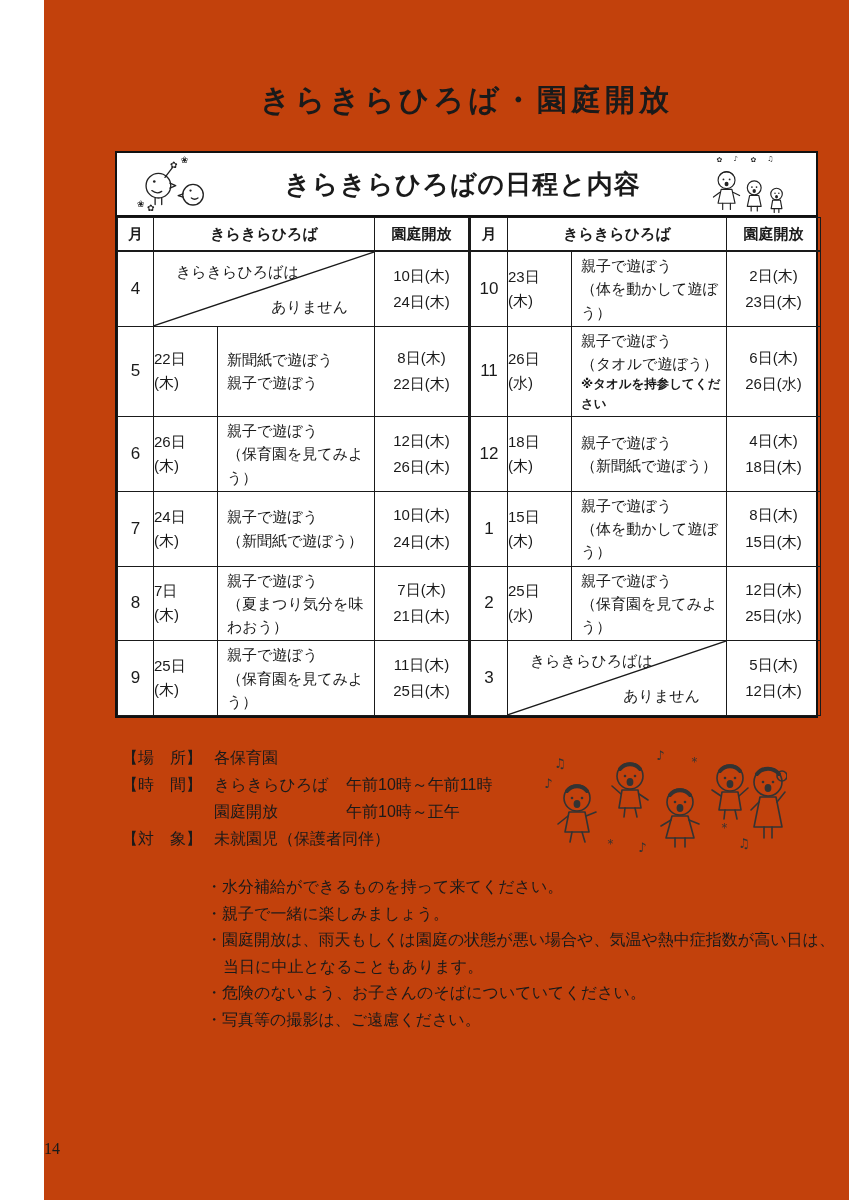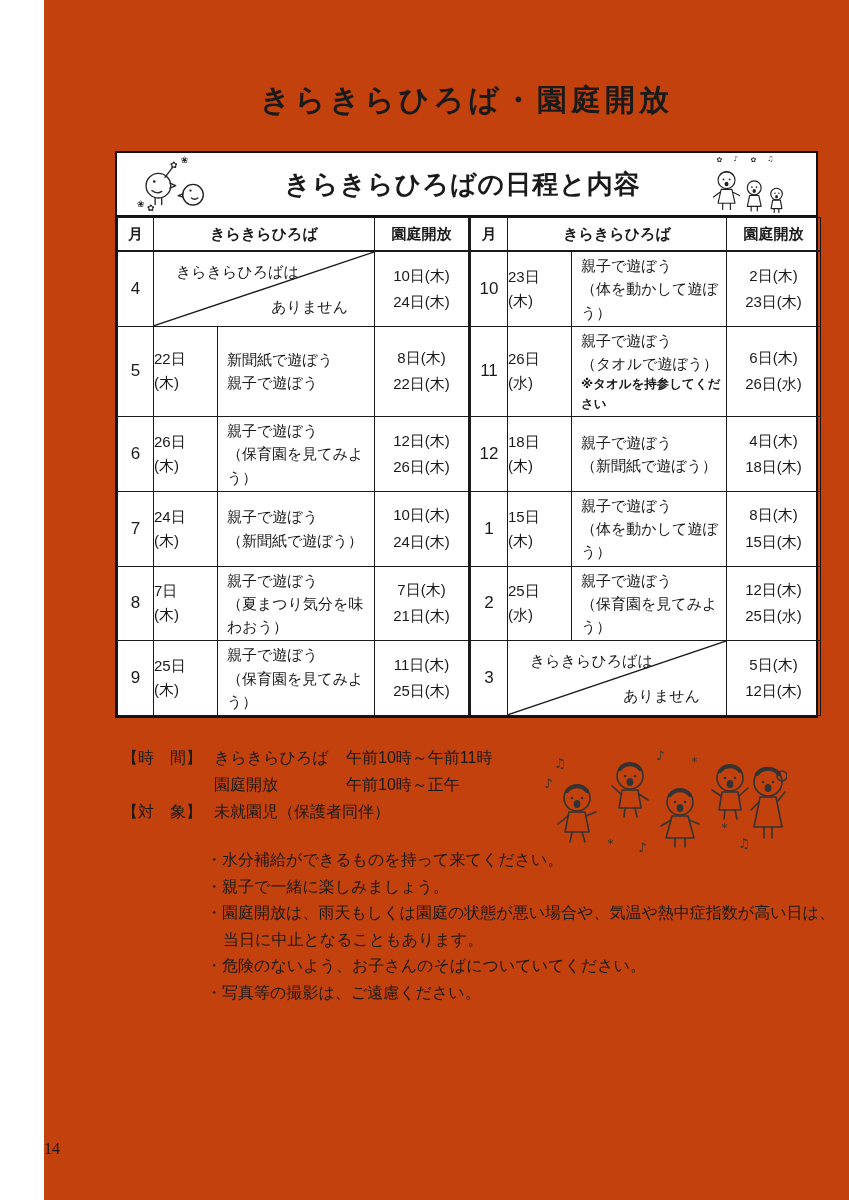--- a/index.html
+++ b/index.html
@@ -292,20 +292,24 @@
           <div>5日(木)</div>
           <div>12日(木)</div>
         </td>
       </tr>
     </tbody>
       </table>
   </div>
 
   <div class="info">
     <div class="info-line">
+      <span class="ilabel">【場　所】</span>
+      <span>各保育園</span>
+    </div>
+    <div class="info-line">
       <span class="ilabel">【時　間】</span>
       <span class="iname">きらきらひろば</span>
       <span>午前10時～午前11時</span>
     </div>
     <div class="info-line">
       <span class="ilabel"></span>
       <span class="iname">園庭開放</span>
       <span>午前10時～正午</span>
     </div>
     <div class="info-line">

